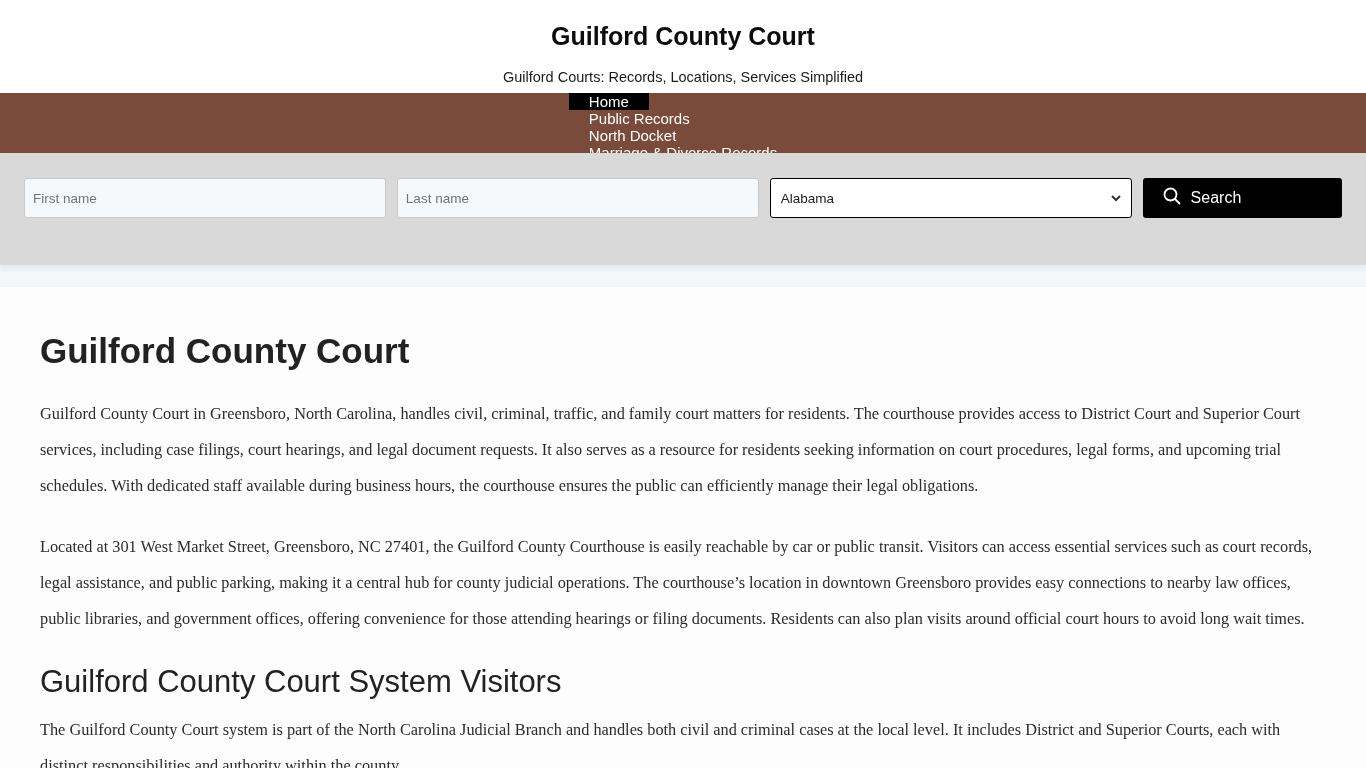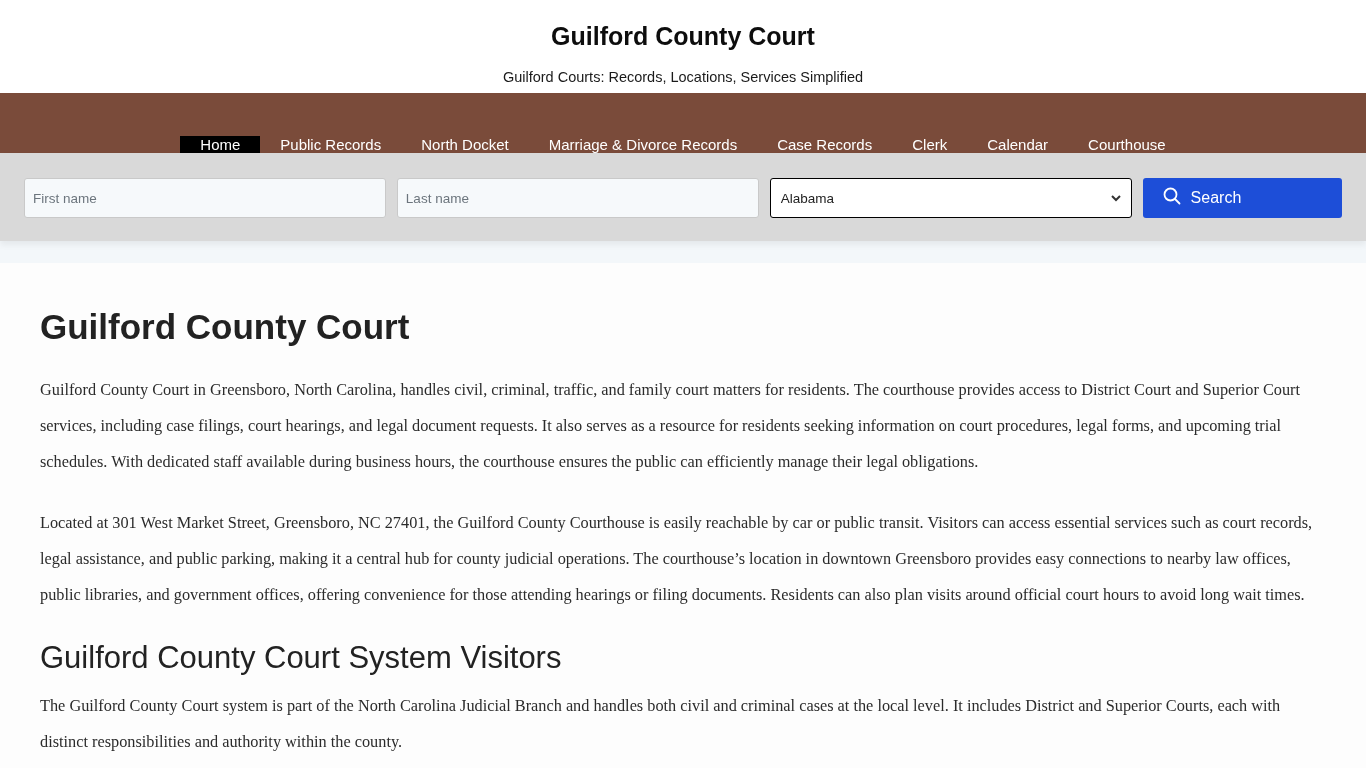--- a/index.html
+++ b/index.html
@@ -4,30 +4,30 @@
 <style>
   * { box-sizing: border-box; margin: 0; padding: 0; }
   html, body { width: 1366px; height: 768px; overflow: hidden; background: #fdfdfd; }
   body { font-family: "DejaVu Sans", "Liberation Sans", sans-serif; color: #212529; }
 
   .site-header { height: 93px; background: #ffffff; text-align: center; padding-top: 20px; }
   .site-title { font-family: "Liberation Sans", sans-serif; font-weight: 700; font-size: 25px; color: #0d0d0d; line-height: 32px; }
   .site-tagline { font-family: "Liberation Sans", sans-serif; font-size: 14.5px; color: #1a1a1a; line-height: 18px; margin-top: 16px; }
 
   .main-nav { height: 60px; background: #7a4b3a; display: flex; justify-content: center; }
-  .nav-inner { display: flex; align-items: flex-end; }
+  .nav-inner { display: flex; align-items: flex-start; flex-direction: column; }
   .nav-item { display: flex; align-items: center; padding: 0 20px; color: #ffffff; font-family: "Liberation Sans", sans-serif; font-size: 15px; text-decoration: none; white-space: nowrap; cursor: pointer; }
   .nav-item.active { background: #000000; }
 
-  .search-bar { height: 88px; background: #d9d9d9; padding: 25px 24px 0 24px; display: flex; gap: 11px; box-shadow: 0 4px 6px rgba(0,0,0,0.06); position: relative; z-index: 1; justify-content: center; }
+  .search-bar { height: 112px; background: #d9d9d9; padding: 25px 24px 0 24px; display: flex; gap: 11px; box-shadow: 0 4px 6px rgba(0,0,0,0.06); position: relative; z-index: 1; justify-content: center; }
   .search-input { width: 363px; height: 40px; border: 1px solid #c9c9c9; border-radius: 3px; background: #f6f9fb; padding: 0 8px; font-family: "Liberation Sans", sans-serif; font-size: 13.5px; color: #333; }
   .search-input::placeholder { color: #6c757d; }
   .state-select { width: 363px; height: 40px; border: 1px solid #000000; border-radius: 3px; background: #ffffff; padding: 0 10px; font-family: "Liberation Sans", sans-serif; font-size: 13.5px; color: #222; display: flex; align-items: center; justify-content: space-between; cursor: pointer; }
   .select-chevron { font-size: 11px; color: #333; }
-  .search-button { width: 200px; height: 40px; border: none; border-radius: 3px; background: #1d4ed8; color: #ffffff; display: flex; align-items: center; padding-left: 20px; gap: 10px; font-family: "Liberation Sans", sans-serif; font-size: 16px; cursor: pointer; }
+  .search-button { width: 200px; height: 40px; border: none; border-radius: 3px; background: #000000; color: #ffffff; display: flex; align-items: center; padding-left: 20px; gap: 10px; font-family: "Liberation Sans", sans-serif; font-size: 16px; cursor: pointer; }
 
   .band { height: 22px; background: #f3f7fa; }
 
   .content { padding: 20px 40px 0 40px; background: #fdfdfd; }
   .h1 { font-family: "Liberation Sans", sans-serif; font-weight: 700; font-size: 35px; color: #222; line-height: 44px; margin-top: 22px; margin-bottom: 23px; }
   .para { font-family: Liberation Serif, serif; font-size: 16.3px; line-height: 36px; color: #2b2b2b; margin-bottom: 25px; }
   .h2 { font-family: "Liberation Sans", sans-serif; font-weight: 400; font-size: 31px; color: #222; line-height: 40px; margin-top: 6px; margin-bottom: 10px; }
 </style>
 </head>
 <body>

